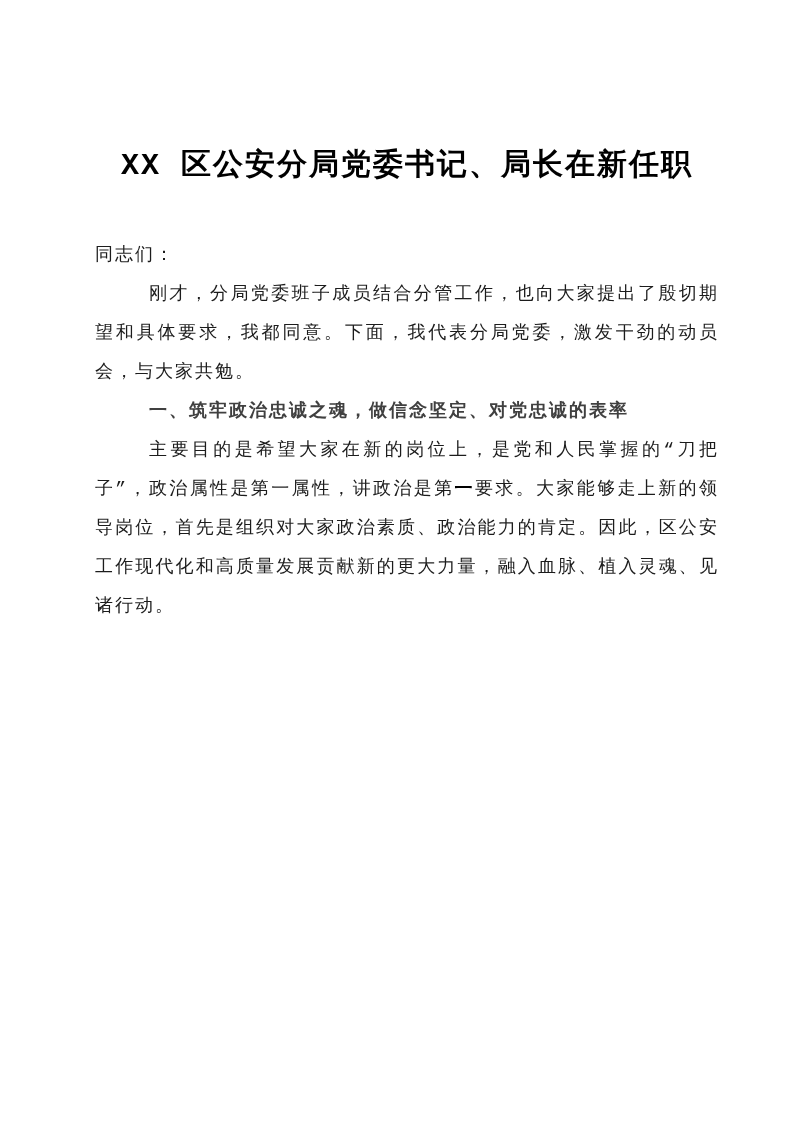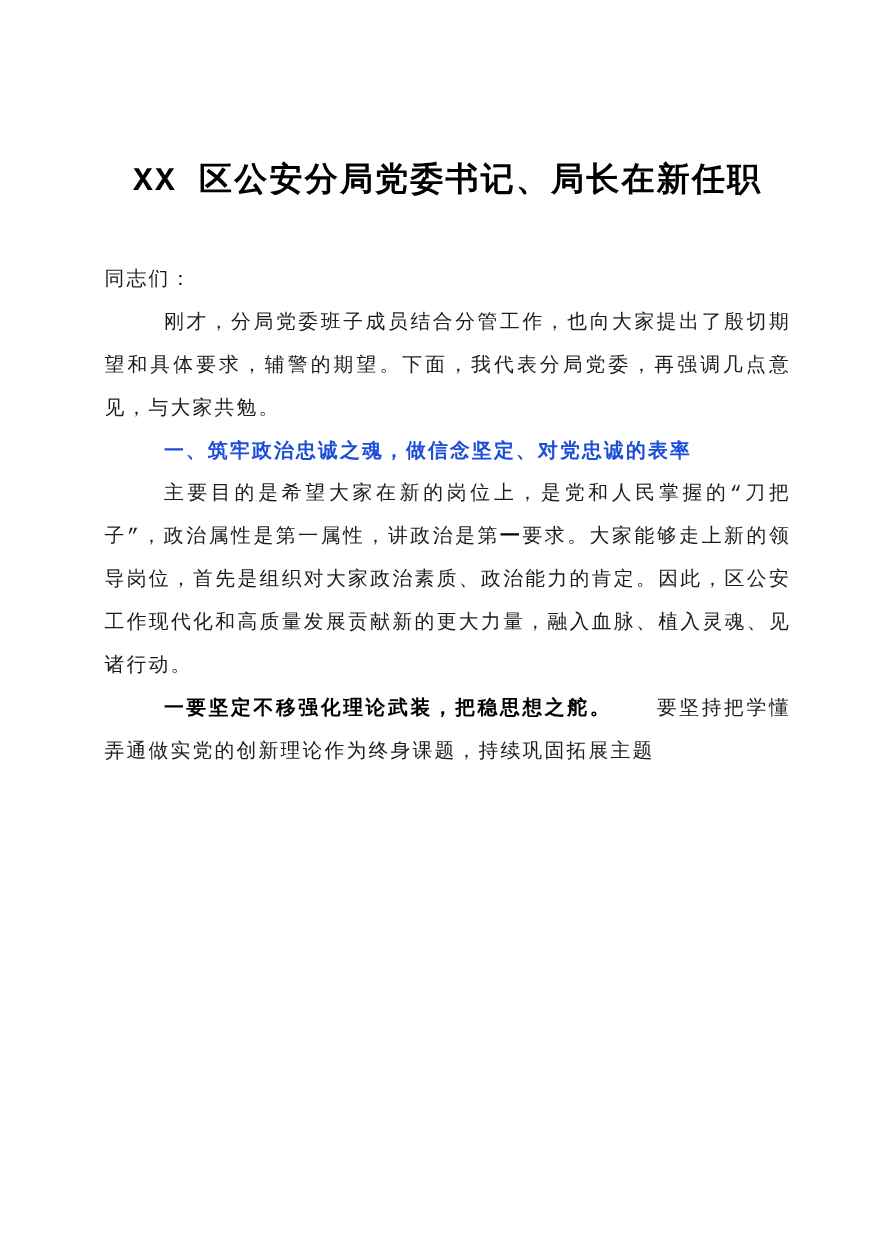--- a/index.html
+++ b/index.html
@@ -33,21 +33,21 @@
   .para {
     margin: 0;
     font-size: 18px;
     line-height: 39px;
     letter-spacing: 2px;
     text-align: justify;
     text-justify: inter-ideograph;
     color: #1c1c1c;
   }
   .indent { text-indent: 54px; }
-  .heading { font-weight: 700; color: #1d4ed8; }
+  .heading { font-weight: 700; color: #404040; }
   .para b { font-weight: 700; color: #000000; }
   .footer {
     position: absolute;
     left: 0;
     right: 0;
     top: 1033px;
     text-align: center;
     font-size: 17px;
     line-height: 24px;
     color: #000000;
@@ -61,26 +61,25 @@
 <div class="page">
   <div class="doc">
 
     <h1 class="title">
       <span class="title-line">XX 区公安分局党委书记、局长在新任职</span>
     </h1>
 
     <p class="para">同志们：</p>
 
 
-    <p class="para indent">刚才，分局党委班子成员结合分管工作，也向大家提出了殷切期望和具体要求，辅警的期望。下面，我代表分局党委，再强调几点意见，与大家共勉。</p>
+    <p class="para indent">刚才，分局党委班子成员结合分管工作，也向大家提出了殷切期望和具体要求，我都同意。下面，我代表分局党委，激发干劲的动员会，与大家共勉。</p>
 
     <p class="para indent heading">一、筑牢政治忠诚之魂，做信念坚定、对党忠诚的表率</p>
 
     <p class="para indent"><span>主要目的是希望大家在新的岗位上，是党和人民掌握的“刀把子”，政治属性是第一属性，讲政治是第</span><b>一</b><span>要求。大家能够走上新的领导岗位，首先是组织对大家政治素质、政治能力的肯定。因此，区公安工作现代化和高质量发展贡献新的更大力量，融入血脉、植入灵魂、见诸行动。</span></p>
 
-    <p class="para indent"><b>一要坚定不移强化理论武装，把稳思想之舵。</b><span>　　要坚持把学懂弄通做实党的创新理论作为终身课题，持续巩固拓展主题</span></p>
 
   </div>
 
   <div class="footer">
     <span class="dash">—</span><span class="pagenum">1</span><span class="dash">—</span>
   </div>
 </div>
 
 </body></html>

